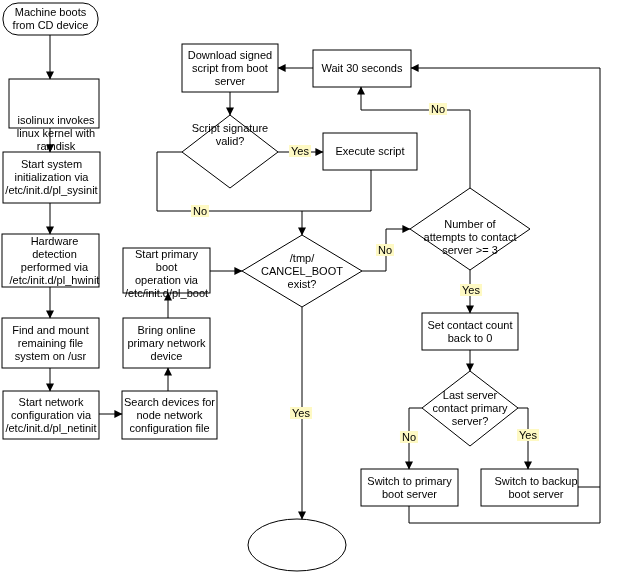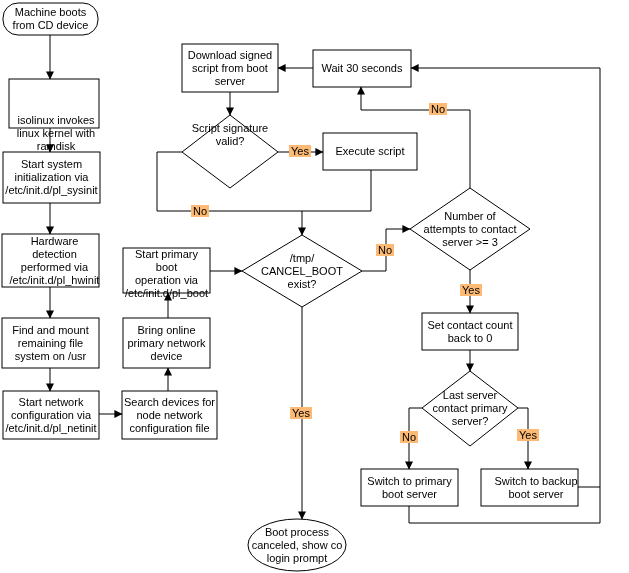--- a/index.html
+++ b/index.html
@@ -9,21 +9,21 @@
     overflow:hidden;
   }
   svg.layer{position:absolute;left:0;top:0;}
   .shape{fill:#ffffff;stroke:#000000;stroke-width:1;}
   .edge{fill:none;stroke:#000000;stroke-width:1;}
   .node-label{
     position:absolute;display:flex;align-items:center;justify-content:center;
     text-align:center;white-space:pre-line;line-height:13px;pointer-events:none;
   }
   .edge-label{
-    position:absolute;transform:translate(-50%,-50%);background:#fdba74;
+    position:absolute;transform:translate(-50%,-50%);background:#fef9c3;
     padding:0 2px;line-height:12px;
   }
 </style>
 </head>
 <body>
 
 <div class="canvas">
 
   <svg class="layer" width="629" height="573" viewBox="0 0 629 573">
     <defs>
@@ -108,35 +108,32 @@
   <div class="node-label" style="left:182px;top:44px;width:96px;height:48px;">Download signed
 script from boot
 server</div>
   <div class="node-label" style="left:182px;top:98px;width:96px;height:73px;">Script signature
 valid?</div>
   <div class="node-label" style="left:323px;top:133px;width:94px;height:37px;">Execute script</div>
   <div class="node-label" style="left:313px;top:50px;width:98px;height:37px;">Wait 30 seconds</div>
   <div class="node-label" style="left:242px;top:235px;width:120px;height:72px;">/tmp/
 CANCEL_BOOT
 exist?</div>
-  <div class="node-label" style="left:404px;top:188px;width:132px;height:82px;text-align:center;">Number of
+  <div class="node-label" style="left:404px;top:196px;width:132px;height:82px;text-align:center;">Number of
 attempts to contact
 server &gt;= 3</div>
   <div class="node-label" style="left:422px;top:313px;width:96px;height:37px;">Set contact count
 back to 0</div>
   <div class="node-label" style="left:416px;top:371px;width:108px;height:75px;">Last server
 contact primary
 server?</div>
   <div class="node-label" style="left:361px;top:469px;width:97px;height:37px;">Switch to primary
 boot server</div>
   <div class="node-label" style="left:481px;top:469px;width:110px;height:37px;">Switch to backup
 boot server</div>
-  <div class="node-label" style="left:250px;top:521px;width:94px;height:48px;">Boot process
-canceled, show co
-login prompt</div>
 
   <div class="edge-label" style="left:300px;top:151px;">Yes</div>
   <div class="edge-label" style="left:200px;top:211px;">No</div>
   <div class="edge-label" style="left:385px;top:250px;">No</div>
   <div class="edge-label" style="left:301px;top:413px;">Yes</div>
   <div class="edge-label" style="left:438px;top:109px;">No</div>
   <div class="edge-label" style="left:471px;top:290px;">Yes</div>
   <div class="edge-label" style="left:409px;top:437px;">No</div>
   <div class="edge-label" style="left:528px;top:435px;">Yes</div>
 

